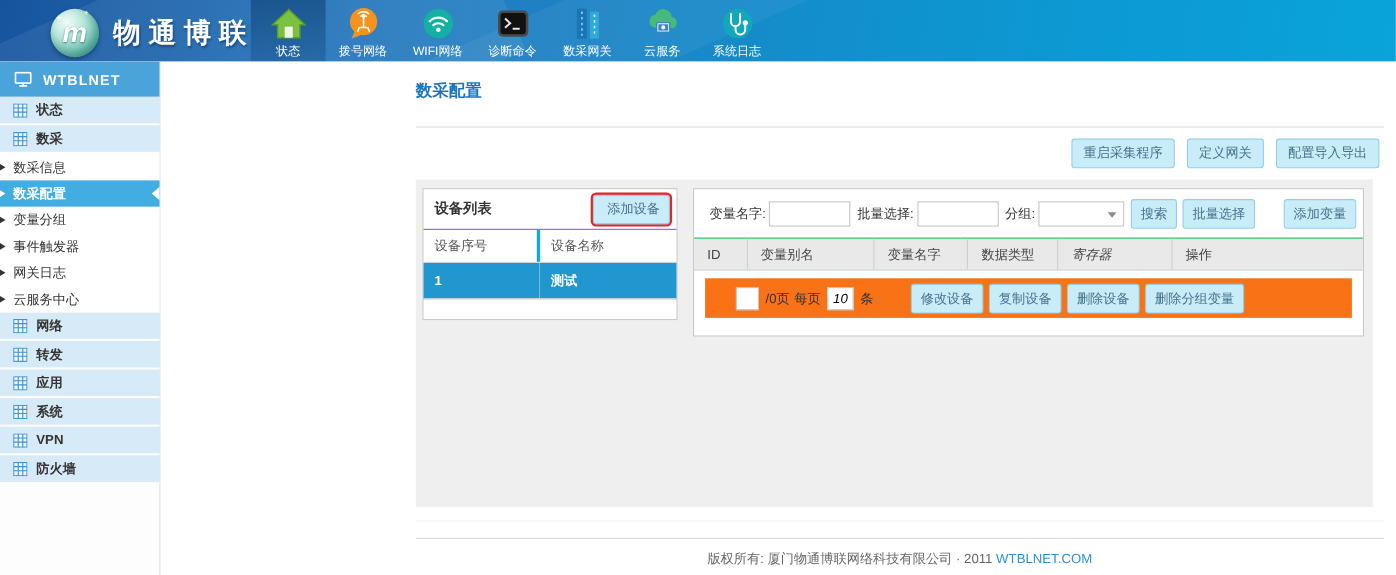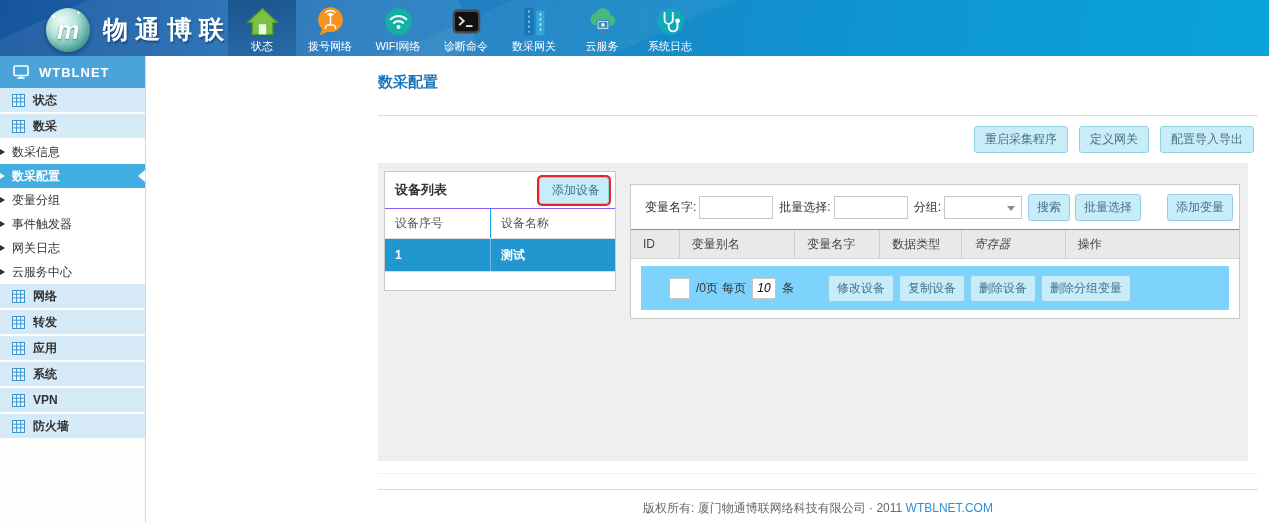--- a/index.html
+++ b/index.html
@@ -56,43 +56,43 @@
   .btn.red-highlight { box-shadow:0 0 0 2px #e8251f;padding-left:12px; }
 
   .container { position:absolute; left:232px; top:107px; width:870px; height:298px; background:#efefef; }
 
   .device-panel { position:absolute; left:6px; top:8px; width:232px; height:120px; background:#fff;
     border:1px solid #c9c9c9; }
   .dp-header { height:37px; display:flex; align-items:center; justify-content:space-between;
     padding:0 6px 0 10px; border-bottom:1px solid #8b5cf6; }
   .dp-title { font-size:13px; font-weight:bold; color:#333; }
   .dp-cols { height:30px; display:flex; border-bottom:1px solid #d9d9d9; font-size:12px; color:#555; }
-  .dp-c1 { width:106px; padding-left:10px; border-right:1px solid #0ea5e9; display:flex; align-items:center; }
+  .dp-c1 { width:106px; padding-left:10px; border-right:3px solid #0ea5e9; display:flex; align-items:center; }
   .dp-c2 { flex:1; padding-left:10px; display:flex; align-items:center; }
   .dp-row { height:33px; display:flex; background:#2196cf; color:#fff; font-weight:bold; font-size:12px;
     border-bottom:1px solid #d9d9d9; cursor:pointer; }
   .dp-row .dp-c1 { border-right:1px solid rgba(255,255,255,.35); }
 
-  .vars-panel { position:absolute; left:252px; top:21px; width:610px; height:135px; background:#fff;
+  .vars-panel { position:absolute; left:252px; top:8px; width:610px; height:135px; background:#fff;
     border:1px solid #c9c9c9; }
   .vp-filter { height:44px; display:flex; align-items:center; padding:0 6px 0 14px; font-size:12px; color:#333; }
   .txt { width:74px; height:23px; border:1px solid #c6c6c6; margin:0 6px 0 3px; font-size:12px; padding:0 4px; }
   .selectbox { width:78px; height:23px; border:1px solid #c6c6c6; background:#fff; position:relative;
     margin:0 6px 0 3px; cursor:pointer; }
   .selectbox::after { content:""; position:absolute; right:6px; top:9px; border-left:4px solid transparent;
     border-right:4px solid transparent; border-top:5px solid #8a8a8a; }
   .gap { margin-left:5px; }
   .push-right { margin-left:auto; }
   .vp-thead { height:30px; background:#e9e9e9; border-top:1px solid #22c55e; border-bottom:1px solid #d5d5d5;
     display:flex; align-items:stretch; font-size:12px; color:#444; }
   .th { display:flex; align-items:center; padding-left:12px; border-right:1px solid #cfcfcf; }
   .th:last-child { border-right:none; }
   .th.c0{width:8%;} .th.c1{width:19%;} .th.c2{width:14%;} .th.c3{width:13.5%;} .th.c4{width:17%;font-style:italic;} .th.c5{width:28.5%;}
   .vp-body { padding:7px 10px; }
-  .pagebar { height:44px; background:#7dd3fc; display:flex; align-items:center; font-size:12px; color:#333;
+  .pagebar { height:36px; background:#f97316; display:flex; align-items:center; font-size:12px; color:#333;
     padding-left:28px; }
   .pg-input { width:21px; height:21px; border:1px solid #c6c6c6; background:#fff; margin-right:4px; font-size:12px; text-align:center; }
   .pp-input { width:24px; height:21px; border:1px solid #c6c6c6; background:#fff; margin:9px 4px; font-size:12px; text-align:center;font-style:italic; }
   .pagebar .label { margin:0 2px; white-space:nowrap; }
   .action-btns { margin-left:32px; display:flex; gap:5px; }
 
   .footer-line-light { position:absolute; left:232px; top:417px; width:880px; height:1px; background:#f1f1f1; }
   .footer-line { position:absolute; left:232px; top:433px; width:880px; height:1px; background:#dcdcdc; }
   .footer-text { position:absolute; left:232px; top:444px; width:880px; text-align:center; font-size:12px; color:#666; }
   .footer-link { color:#2d8fd8; text-decoration:none; cursor:pointer; }

